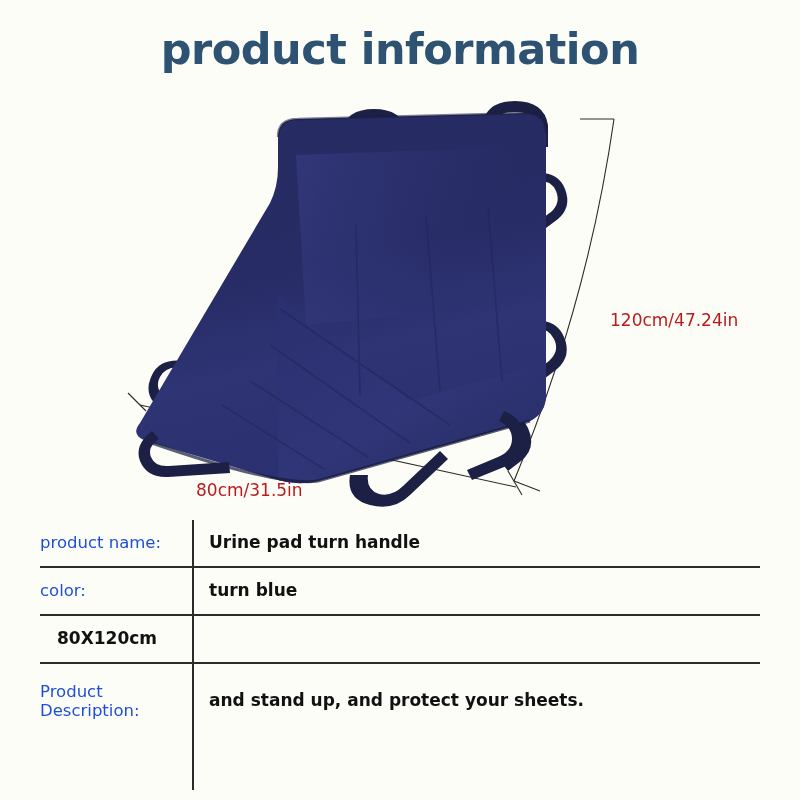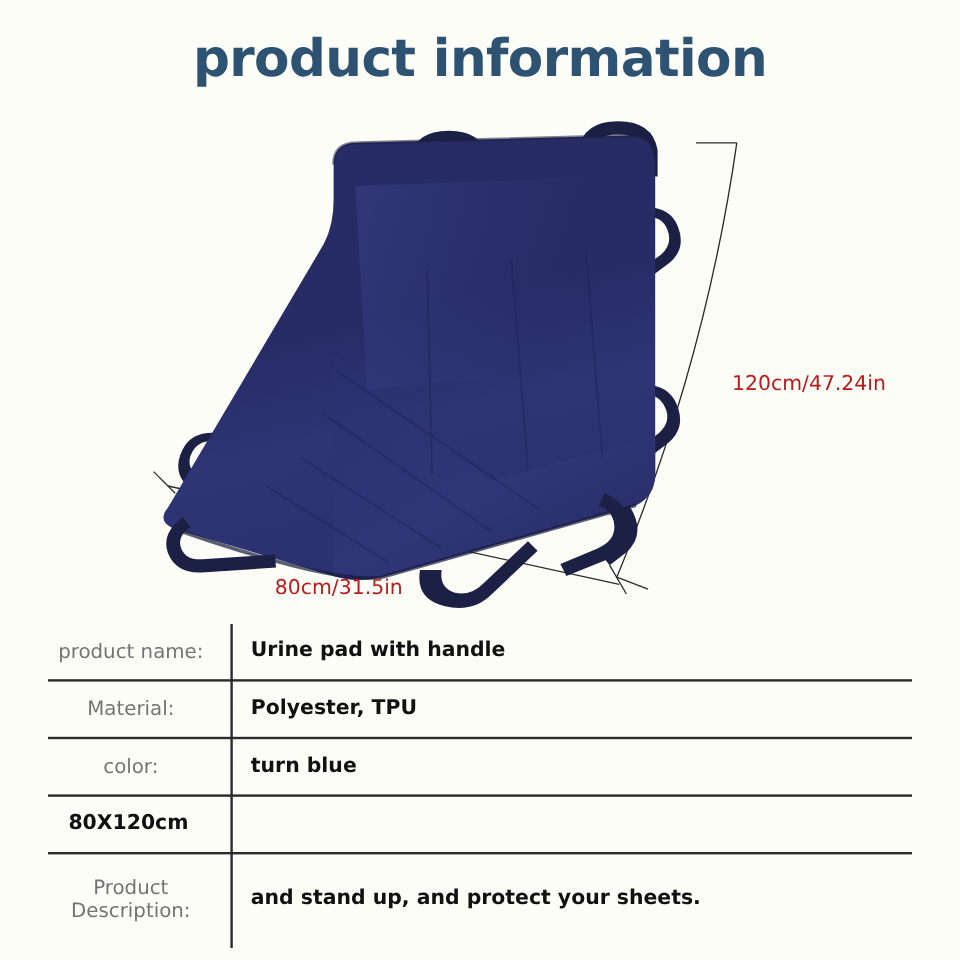--- a/index.html
+++ b/index.html
@@ -42,45 +42,45 @@
 
   
   .dim-label {
     position: absolute;
     font-size: 17px;
     color: #b91c1c;
     font-family: "DejaVu Sans", sans-serif;
     white-space: nowrap;
   }
   #dim-height-label { top: 310px; left: 610px; }
-  #dim-width-label  { top: 480px; left: 196px; margin-left: 33px; }
+  #dim-width-label  { top: 480px; left: 196px; }
 
   
   #spec-table {
     position: absolute;
     top: 520px;
     left: 40px;
     width: 720px;
   }
   .spec-row {
     display: flex;
     align-items: center;
     border-bottom: 2px solid #2b2b2b;
     box-sizing: border-box;
   }
   .spec-row.first { border-top: none; }
   .spec-row.last  { border-bottom: none; }
   .spec-label {
     width: 152px;
     flex: 0 0 152px;
-    text-align: center;
+    text-align: left;
     padding-right: 14px;
     box-sizing: border-box;
     font-size: 16.5px;
-    color: #737373;
+    color: #1d4ed8;
     line-height: 1.18;
     font-family: "DejaVu Sans", sans-serif;
   }
   .spec-value {
     flex: 1 1 auto;
     padding-left: 17px;
     font-size: 17px;
     font-weight: bold;
     color: #111111;
     line-height: 1.25;
@@ -208,27 +208,23 @@
     </svg>
   </div>
 
   <div class="dim-label" id="dim-height-label">120cm/47.24in</div>
   <div class="dim-label" id="dim-width-label">80cm/31.5in</div>
 
   <div id="spec-table">
 
     <div class="spec-row first" id="row-name">
       <div class="spec-label">product name:</div>
-      <div class="spec-value">Urine pad with handle</div>
-    </div>
-
-    <div class="spec-row" id="row-material">
-      <div class="spec-label">Material:</div>
-      <div class="spec-value">Polyester, TPU</div>
-    </div>
+      <div class="spec-value">Urine pad turn handle</div>
+    </div>
+
 
     <div class="spec-row" id="row-color">
       <div class="spec-label">color:</div>
       <div class="spec-value">turn blue</div>
     </div>
 
     <div class="spec-row" id="row-size">
       <div class="spec-value">80X120cm</div>
     </div>
 

